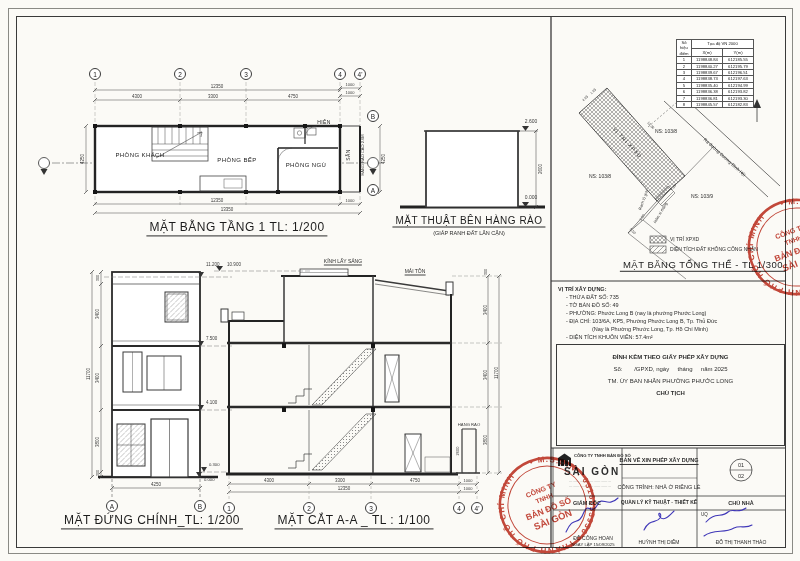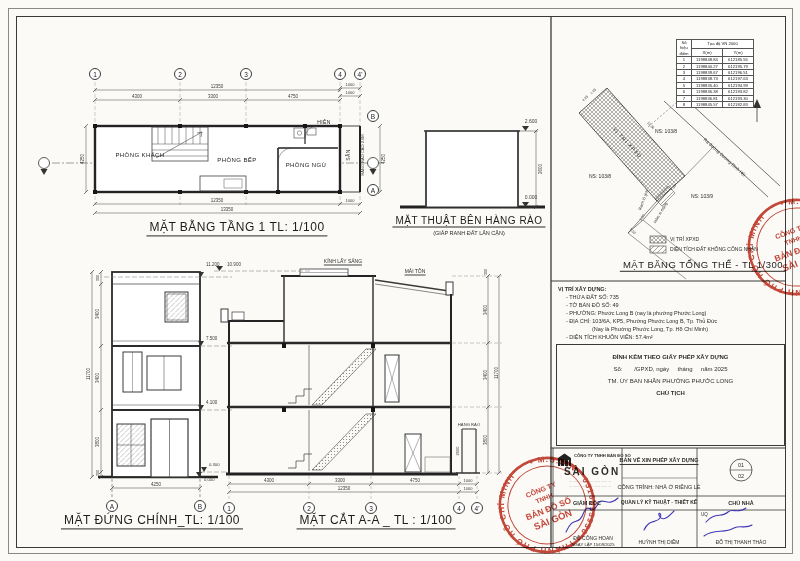--- a/index.html
+++ b/index.html
@@ -232,21 +232,21 @@
     <span class="t fs45 dim rv" style="left:83px;top:159px">4250</span>
     <span class="t fs45 dim rv" style="left:384px;top:159px">4250</span>
 
     <span class="t fs6 room" style="left:140px;top:155px">PHÒNG KHÁCH</span>
     <span class="t fs6 room" style="left:237px;top:160px">PHÒNG BẾP</span>
     <span class="t fs6 room" style="left:306px;top:165px">PHÒNG NGỦ</span>
     <span class="t fs5 room" style="left:324px;top:123px">HIÊN</span>
     <span class="t fs5 room rv" style="left:349px;top:155px">SÂN</span>
     <span class="t fs4 dim rv" style="left:363px;top:155px">HÀNG RÀO CAO 2.6M</span>
 
-    <span class="t fs12 title" style="left:237px;top:229px">MẶT BẰNG TẦNG 1 TL: 1/100</span>
+    <span class="t fs12 title" style="left:237px;top:229px">MẶT BẰNG TẦNG 1 TL: 1/200</span>
   </div>
 
   <div>
     <span class="t fs5 dim" style="left:531px;top:122px">2.600</span>
     <span class="t fs5 dim" style="left:531px;top:198px">0.000</span>
     <span class="t fs45 dim rv" style="left:541px;top:169px">2600</span>
     <span class="t fs10 title" style="left:469px;top:221px">MẶT THUẬT BÊN HÀNG RÀO</span>
     <span class="t fs55" style="left:469px;top:233px">(GIÁP RANH ĐẤT LÂN CẬN)</span>
   </div>
 
@@ -258,21 +258,21 @@
     <span class="tl fs42 dim" style="left:204px;top:478px">0.000</span>
     <span class="t fs4 dim rv" style="left:98px;top:278px">300</span>
     <span class="t fs45 dim rv" style="left:98px;top:314px">3400</span>
     <span class="t fs45 dim rv" style="left:98px;top:378px">3400</span>
     <span class="t fs45 dim rv" style="left:98px;top:442px">3800</span>
     <span class="t fs4 dim rv" style="left:98px;top:473px">300</span>
     <span class="t fs45 dim rv" style="left:89px;top:374px">11700</span>
     <span class="t fs45 dim" style="left:156px;top:485px">4250</span>
     <div class="bub" style="left:112px;top:506px">A</div>
     <div class="bub" style="left:200px;top:506px">B</div>
-    <span class="t fs12 title" style="left:152px;top:522px">MẶT ĐỨNG CHÍNH_TL: 1/100</span>
+    <span class="t fs12 title" style="left:152px;top:522px">MẶT ĐỨNG CHÍNH_TL: 1/200</span>
   </div>
 
   <div>
     <span class="t fs5" style="left:343px;top:262px;border-bottom:.5px solid #444;padding-bottom:.5px">KÍNH LẤY SÁNG</span>
     <span class="t fs5" style="left:415px;top:272px;border-bottom:.5px solid #444;padding-bottom:.5px">MÁI TÔN</span>
     <span class="t fs45 dim" style="left:234px;top:265px">10.900</span>
     <span class="t fs42 dim" style="left:469px;top:425px">HÀNG RÀO</span>
     <span class="t fs4 dim rv" style="left:458px;top:451px">2600</span>
     <span class="t fs4 dim rv" style="left:486px;top:272px">300</span>
     <span class="t fs45 dim rv" style="left:486px;top:310px">3400</span>
@@ -283,21 +283,21 @@
     <span class="t fs45 dim" style="left:340px;top:481px">3300</span>
     <span class="t fs45 dim" style="left:415px;top:481px">4750</span>
     <span class="t fs4 dim" style="left:468px;top:481px">1000</span>
     <span class="t fs45 dim" style="left:344px;top:489px">12350</span>
     <span class="t fs4 dim" style="left:468px;top:489px">1000</span>
     <div class="bub" style="left:229px;top:508px">1</div>
     <div class="bub" style="left:309px;top:508px">2</div>
     <div class="bub" style="left:371px;top:508px">3</div>
     <div class="bub" style="left:459px;top:508px">4</div>
     <div class="bub" style="left:477px;top:508px">4'</div>
-    <span class="t fs12 title" style="left:376px;top:522px">MẶT CẮT A-A _ TL : 1/100</span>
+    <span class="t fs12 title" style="left:354px;top:522px">MẶT CẮT A-A _ TL : 1/100</span>
   </div>
 
   <div class="abs" style="left:676px;top:39px">
     <table class="coord">
       <tbody>
           <tr>
         <td rowspan="2" style="width:15px">Số hiệu điểm</td>
         <td colspan="2">Tọa độ VN 2000</td>
       </tr>
       <tr>

